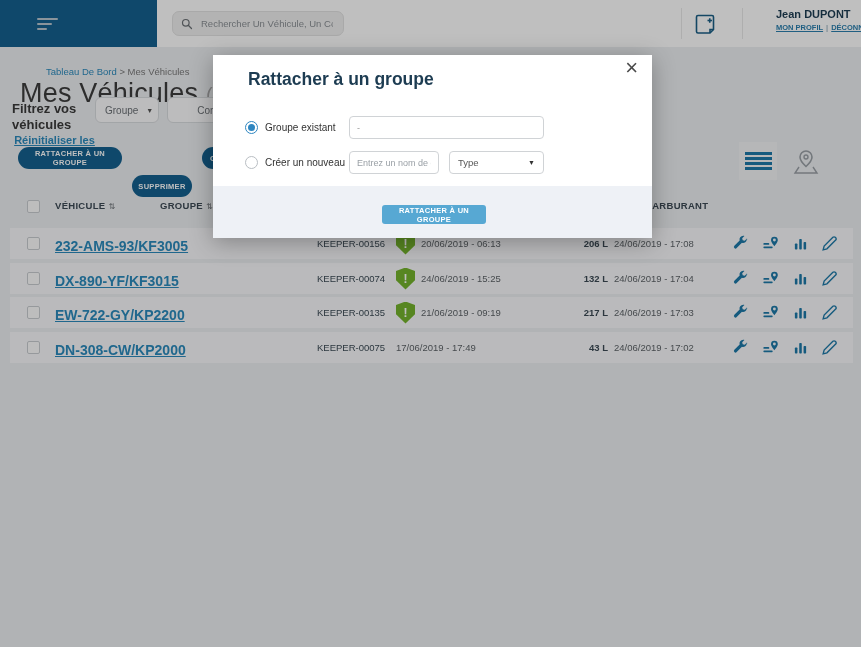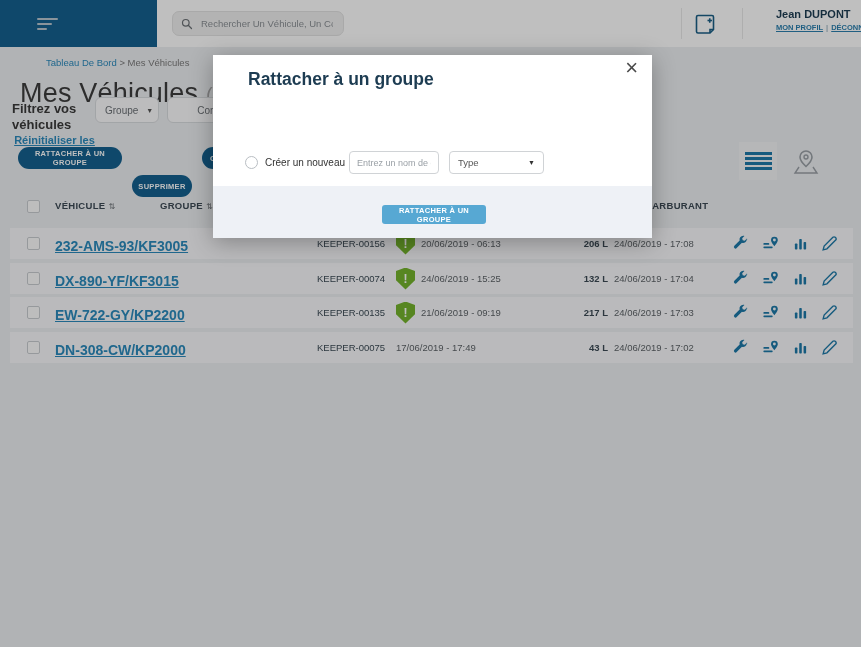--- a/index.html
+++ b/index.html
@@ -20,21 +20,21 @@
   .searchbox input::placeholder{color:#8a8f94;}
   .tb-div{position:absolute;top:8px;width:1px;height:31px;background:#e8e8e8;}
   .docadd{position:absolute;left:693px;top:12px;width:24px;height:24px;cursor:pointer;}
   .userblock{position:absolute;left:776px;top:8px;width:100px;}
   .username{font-size:11px;font-weight:bold;color:#1d3c52;}
   .userlinks{margin-top:3px;font-size:7.5px;font-weight:bold;color:#2b7fae;white-space:nowrap;}
   .userlinks a{color:#2b7fae;text-decoration:underline;cursor:pointer;}
   .userlinks .pipe{color:#9db3c0;margin:0 3px;text-decoration:none;}
 
   
-  .breadcrumb{position:absolute;left:46px;top:57px;font-size:9.5px;color:#7a7a7a;}
+  .breadcrumb{position:absolute;left:46px;top:66px;font-size:9.5px;color:#7a7a7a;}
   .breadcrumb a{color:#2b8abc;cursor:pointer;text-decoration:none;}
   .pagetitle{position:absolute;left:20px;top:78px;font-size:27px;color:#3d3d3d;letter-spacing:.2px;}
   .pagetitle .count{color:#a9a9a9;font-size:20px;}
   .filterblock{position:absolute;left:12px;top:101px;width:85px;line-height:1.25;}
   .filterlabel{font-size:13px;font-weight:bold;color:#3a3a3a;}
   .resetlink{font-size:11px;font-weight:bold;color:#2b8abc;text-decoration:underline;cursor:pointer;text-align:center;}
   .dd{position:absolute;height:26px;background:#fbfbfc;border:1px solid #d9dcdf;border-radius:6px;
     display:flex;align-items:center;justify-content:space-between;padding:0 9px;box-sizing:border-box;
     font-size:10px;color:#6b7075;cursor:pointer;}
   .dd .caret{font-size:7px;color:#555;margin-left:8px;}
@@ -355,20 +355,25 @@
         </span>
     </span>
   </div>
 
   <div class="overlay"></div>
 
   <div class="modal">
     <div class="modal-title">Rattacher à un groupe</div>
     <div class="modal-close">×</div>
 
+    <div class="mrow mrow1">
+      <span class="radio sel"></span>
+      <span class="mlabel">Groupe existant</span>
+      <input class="minput in-exist" type="text" value="-" style="">
+    </div>
 
     <div class="mrow mrow2">
       <span class="radio"></span>
       <span class="mlabel">Créer un nouveau</span>
       <input class="minput in-new" type="text" placeholder="Entrez un nom de groupe" style="">
       <div class="mselect">
         <span>Type</span>
         <span class="caret">▼</span>
       </div>
     </div>

